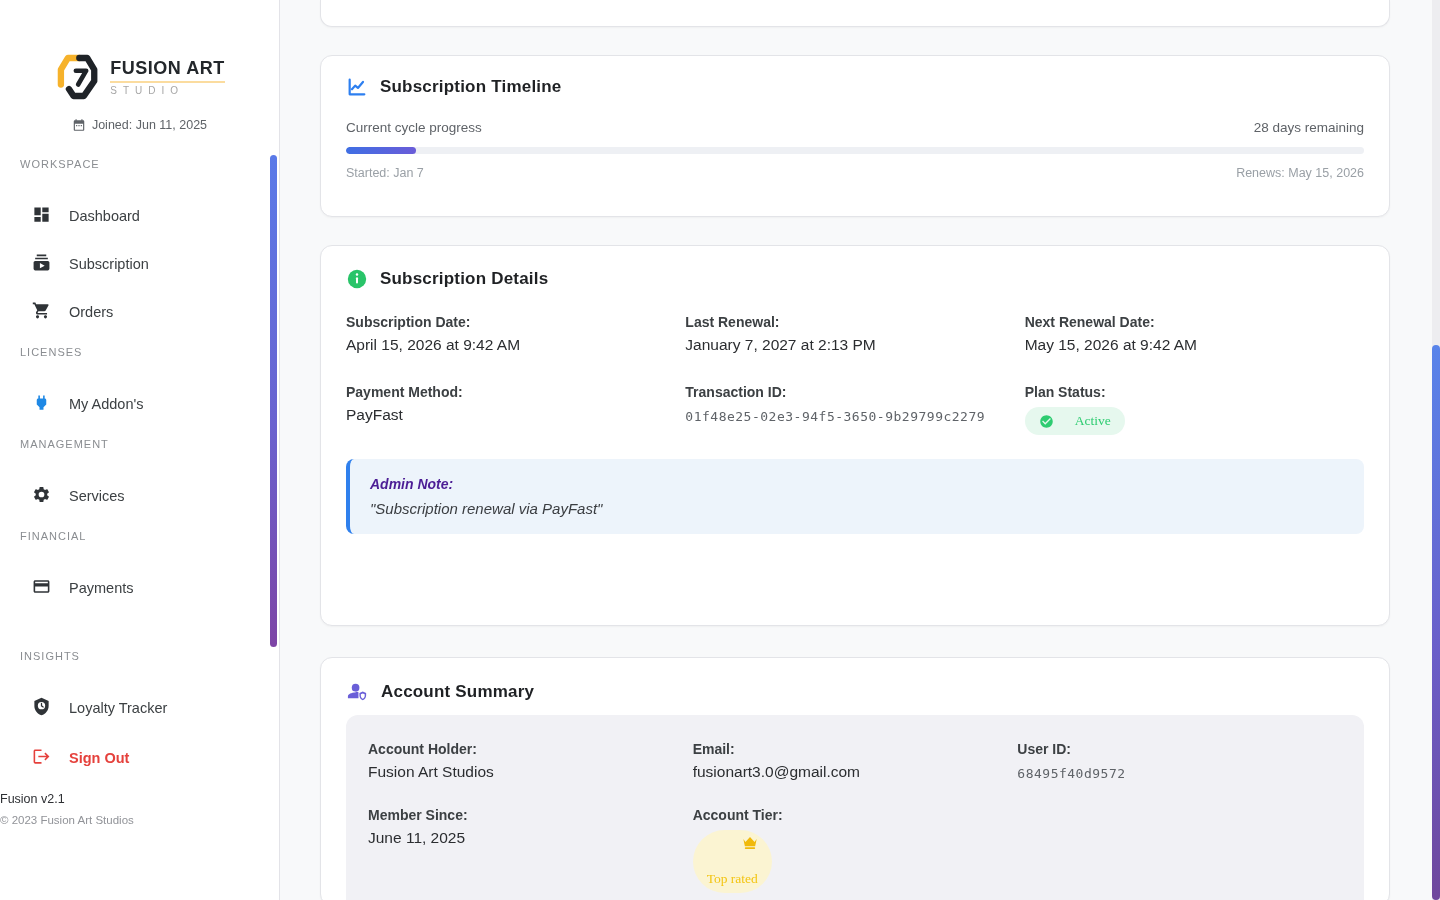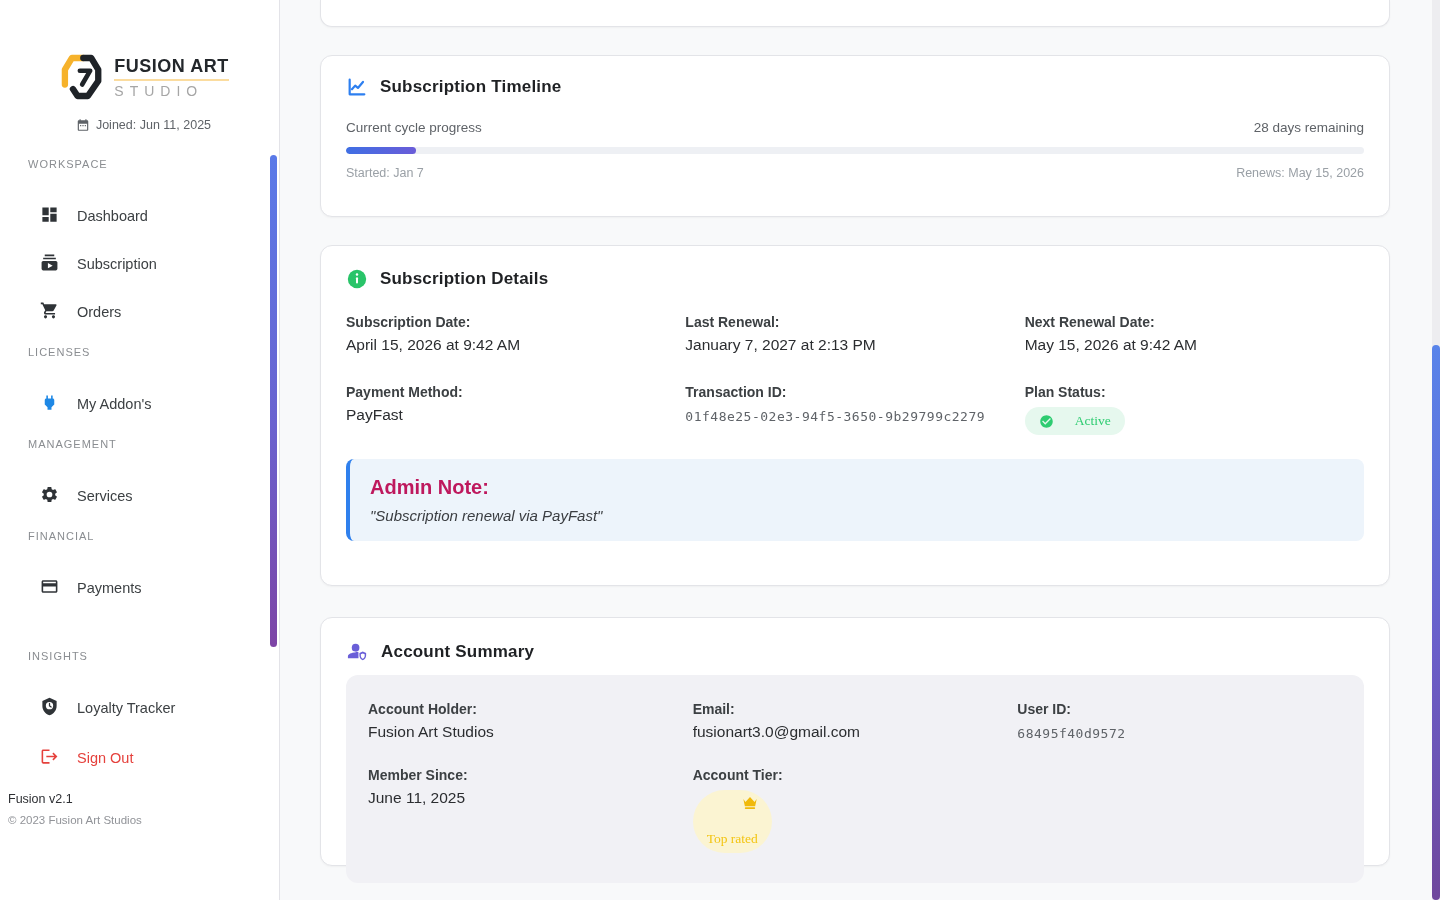--- a/index.html
+++ b/index.html
@@ -2,47 +2,47 @@
 <html><head>
 <meta charset="utf-8">
 <style>
   * { margin:0; padding:0; box-sizing:border-box; }
   html,body { width:1440px; height:900px; overflow:hidden; background:#fff;
     font-family:"Liberation Sans", sans-serif; }
   .app { display:flex; width:1440px; height:900px; }
 
   
   .sidebar { position:relative; width:280px; height:900px; background:#ffffff;
-    border-right:1px solid #e3e3e8; flex:0 0 280px;padding-left:8px; }
+    border-right:1px solid #e3e3e8; flex:0 0 280px; }
   .brand { display:flex; align-items:center; justify-content:center; gap:10px; padding-top:52px; cursor:pointer; }
   .brand-text { display:flex; flex-direction:column; }
   .brand-name { font-size:18px; font-weight:700; color:#23272b; letter-spacing:.5px;
     border-bottom:2px solid rgba(246,178,43,.45); padding-bottom:2px; }
-  .brand-sub { font-size:14px; color:#a6a6a6; letter-spacing:6px; margin-top:2px; }
+  .brand-sub { font-size:10px; color:#a6a6a6; letter-spacing:6px; margin-top:2px; }
   .joined { display:flex; align-items:center; justify-content:center; gap:6px; margin-top:16px;
     font-size:12.5px; color:#5f6368; }
   .section-label { margin:26px 0 6px 20px; font-size:11px; color:#8a8d91; letter-spacing:1px; }
   .nav-item { display:flex; align-items:flex-end; gap:18px; height:48px; padding-left:32px;
     font-size:14.5px; color:#3c4043; cursor:pointer; }
-  .nav-item.signout { color:#e5413c; margin-top:2px; }
+  .nav-item.signout { color:#e5413c; margin-top:2px;font-weight:bold; }
   .insights-gap { margin-top:54px; }
   .side-footer { margin-top:26px; text-align:left; }
   .side-footer .ver { font-size:12.5px; color:#2d2f33; }
   .side-footer .copy { font-size:11.5px; color:#919398; margin-top:8px; }
   .side-scroll-thumb { position:absolute; top:155px; right:2px; width:7px; height:492px;
     border-radius:4px; background:linear-gradient(180deg,#5a7ae8 0%,#6a62cf 55%,#7d44a5 100%); }
 
   
   .main { position:relative; flex:1; background:#f8f9fa; height:900px; }
   .content { padding:0 34px 0 40px; }
   .card { background:#ffffff; border:1px solid #e3e4e8; border-radius:12px;
     box-shadow:0 1px 2px rgba(0,0,0,.04); width:1070px; }
   .card-partial { height:27px; border-top:none; border-radius:0 0 12px 12px; }
   .card-timeline { margin-top:28px; height:162px; padding:20px 25px; }
-  .card-details { margin-top:28px; height:341px; padding:22px 25px; }
+  .card-details { margin-top:28px; height:381px; padding:22px 25px; }
   .card-account { margin-top:31px; height:249px; padding:22px 25px; }
 
   .card-header { display:flex; align-items:center; gap:12px; }
   .card-title { font-size:17px; font-weight:700; color:#1f2124; letter-spacing:.2px; }
 
   
   .progress-row { display:flex; justify-content:space-between; margin-top:22px;
     font-size:13.5px; color:#5f6368; }
   .progress-track { margin-top:12px; height:7px; background:#eef0f4; border-radius:4px; overflow:hidden; }
   .progress-fill { height:100%; border-radius:4px;
@@ -57,21 +57,21 @@
   .field-value.mono { font-family:"DejaVu Sans Mono", monospace; font-size:13px; color:#5f6368;
     letter-spacing:.5px; margin-top:9px; }
 
   .badge { display:inline-flex; align-items:flex-end; gap:21px; border-radius:999px;
     padding:6px 14px; font-size:13.5px; margin-top:7px;font-family:Liberation Serif, serif; }
   .badge-active { background:#e6f8ee; color:#2ecc71; }
   .badge-tier { background:#fbf4d2; color:#f3c513;flex-direction:column; }
 
   .admin-note { margin-top:24px; background:#edf4fb; border-left:4px solid #2f80ed;
     border-radius:8px; padding:17px 20px; }
-  .admin-note-label { font-size:20px; font-weight:700; color:#be185d; }
+  .admin-note-label { font-size:14px; font-weight:700; color:#4c1d95;font-style:italic; }
   .admin-note-text { font-size:15px; font-style:italic; color:#3a3d41; margin-top:8px; }
 
   .account-panel { margin-top:12px; background:#f1f1f5; border-radius:12px; padding:26px 22px 30px 22px; }
   .account-panel .field-grid { margin-top:0; row-gap:26px; }
 
   
   .main-scroll-track { position:absolute; top:0; right:0; width:8px; height:900px; background:#ededf0; }
   .main-scroll-thumb { position:absolute; top:345px; right:0; width:8px; height:555px;
     border-radius:4px; background:linear-gradient(180deg,#5884ea 0%,#6a5ec9 55%,#6f479c 100%); }
 

